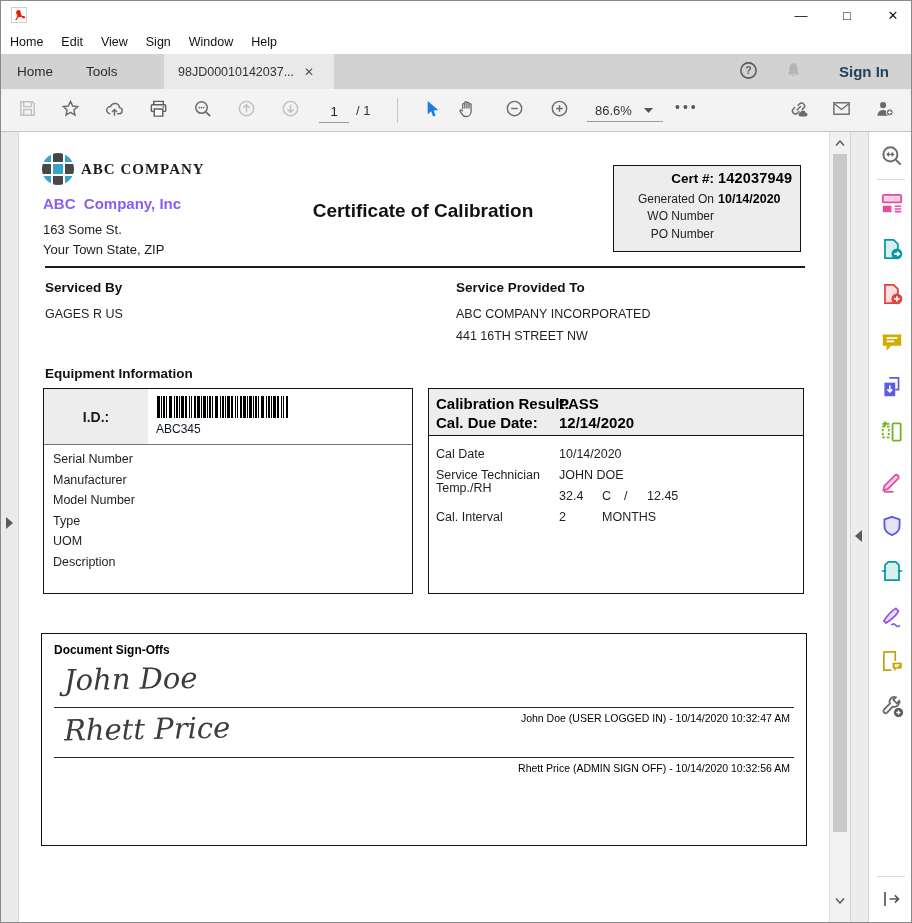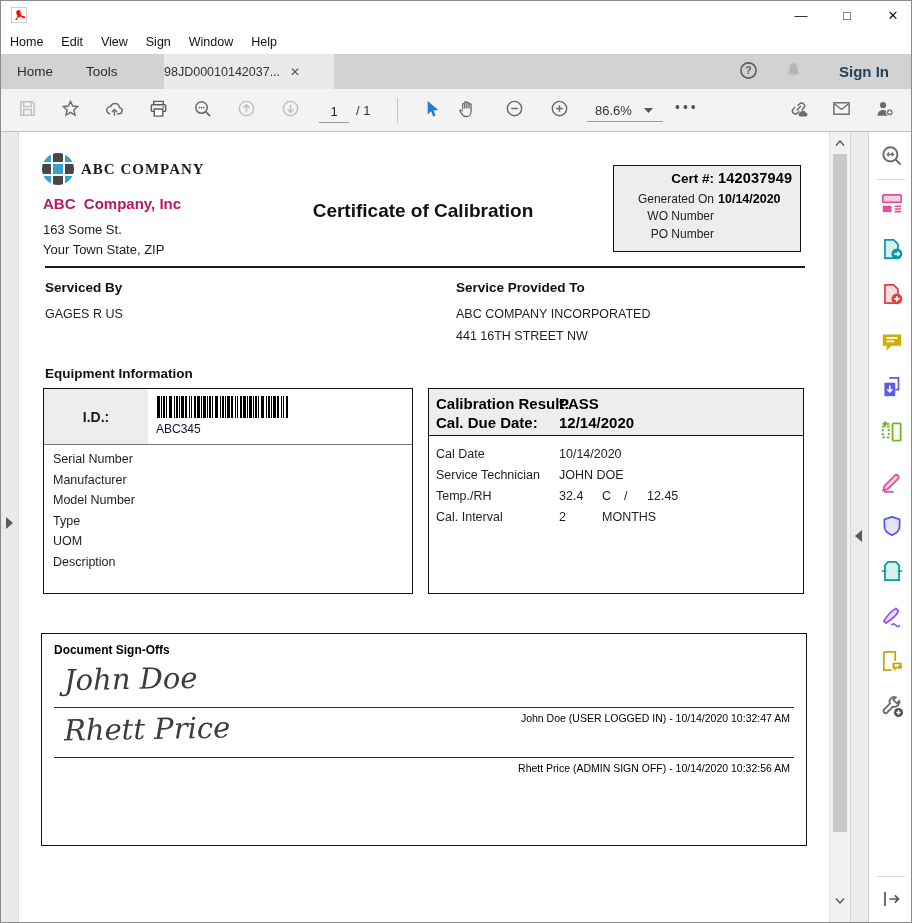--- a/index.html
+++ b/index.html
@@ -10,21 +10,21 @@
   .titlebar .appicon{margin-left:10px;width:16px;height:16px;}
   .titlebar .ttext{margin-left:8px;font-size:12px;color:#000;}
   .winbtn{position:absolute;top:0;width:40px;height:28px;display:flex;align-items:center;justify-content:center;font-size:13px;color:#111;}
   
   .menubar{left:0;top:28px;width:912px;height:25px;display:flex;align-items:center;background:#fff;font-size:12.5px;color:#111;}
   .menubar span{padding:0 9px;}
   
   .tabbar{left:0;top:53px;width:912px;height:35px;background:#d2d2d2;}
   .tabtxt{position:absolute;top:0;height:35px;display:flex;align-items:center;font-size:13.5px;color:#2b2b2b;}
   .doctab{position:absolute;left:163px;top:0;width:170px;height:35px;background:#e9e9e9;display:flex;align-items:center;font-size:12.5px;color:#333;}
-  .doctab .lbl{}
+  .doctab .lbl{margin-left:14px;}
   .doctab .x{margin-left:10px;color:#555;font-size:12px;}
   .signin{position:absolute;right:24px;top:0;height:35px;display:flex;align-items:center;font-size:15px;font-weight:600;color:#24405a;}
   
   .toolbar{left:0;top:88px;width:912px;height:43px;background:#f3f3f3;border-bottom:1px solid #c2c2c2;box-sizing:border-box;}
   .tbtn{position:absolute;top:4px;width:36px;height:35px;display:flex;align-items:center;justify-content:center;}
   .tdivider{position:absolute;top:9px;width:1px;height:25px;background:#c6c6c6;}
   .pageinput{position:absolute;left:318px;top:11px;width:26px;height:20px;border:none;border-bottom:1px solid #9a9a9a;background:transparent;text-align:center;font-size:13px;color:#222;font-family:"Liberation Sans",sans-serif;}
   .pagetotal{position:absolute;left:355px;top:14px;font-size:13px;color:#333;}
   .zoombox{position:absolute;left:586px;top:11px;width:76px;height:21px;border-bottom:1px solid #9a9a9a;display:flex;align-items:center;}
   .zoombox .zv{font-size:13px;color:#333;margin-left:8px;}
@@ -37,21 +37,21 @@
   .page{left:18px;top:131px;width:810px;height:792px;background:#fff;}
   .vscroll{left:828px;top:131px;width:21px;height:792px;background:#f1f1f1;border-left:1px solid #e0e0e0;box-sizing:border-box;}
   .vthumb{position:absolute;left:3px;top:22px;width:14px;height:678px;background:#c9c9c9;}
   .sbtn{position:absolute;left:0;width:20px;height:17px;display:flex;align-items:center;justify-content:center;}
   .strip2{left:849px;top:131px;width:18px;height:792px;background:#ececec;border-left:1px solid #d6d6d6;box-sizing:border-box;}
   .sidebar{left:867px;top:131px;width:45px;height:792px;background:#fff;border-left:1px solid #d2d2d2;box-sizing:border-box;}
   .sicon{position:absolute;left:6px;width:33px;height:33px;display:flex;align-items:center;justify-content:center;}
   .sdiv{position:absolute;left:8px;width:28px;height:1px;background:#d9d9d9;}
   
   .page *{box-sizing:border-box;}
-  .co-name{font-size:15px;font-weight:bold;white-space:pre;color:#be185d;}
+  .co-name{font-size:15px;font-weight:bold;white-space:pre;color:#8b5cf6;}
   .co-addr{font-size:13px;color:#1d1d1d;}
   .doctitle{left:0;top:68px;width:808px;text-align:center;font-size:19px;font-weight:bold;color:#111;}
   .certbox{left:594px;top:33px;width:188px;height:87px;background:#ededed;border:1px solid #141414;padding-top:4px;}
   .cb-row{display:flex;align-items:baseline;line-height:17.5px;}
   .cb-label{width:100px;text-align:right;font-size:12px;color:#222;flex:none;}
   .cb-label.big{font-size:13.5px;font-weight:bold;color:#000;}
   .cb-val{margin-left:4px;font-weight:bold;font-size:12.5px;color:#000;}
   .cb-val.big{font-size:14.5px;letter-spacing:.2px;}
   .rule{left:26px;top:134px;width:760px;height:2px;background:#1b1b1b;}
   .sechead{font-size:13.5px;font-weight:bold;color:#111;}
@@ -311,21 +311,21 @@
       <div class="calhead">
         <span class="cl" style="left:7px;top:6px;">Calibration Result:</span>
         <span class="cl" style="left:130px;top:6px;">PASS</span>
         <span class="cl" style="left:7px;top:25px;">Cal. Due Date:</span>
         <span class="cl" style="left:130px;top:25px;">12/14/2020</span>
       </div>
       <span class="crow" style="left:7px;top:58px;">Cal Date</span>
       <span class="crow" style="left:130px;top:58px;">10/14/2020</span>
       <span class="crow" style="left:7px;top:79px;">Service Technician</span>
       <span class="crow" style="left:130px;top:79px;">JOHN DOE</span>
-      <span class="crow" style="left:7px;top:100px;">Temp./RH</span>
+      <span class="crow" style="left:7px;top:92px;">Temp./RH</span>
       <span class="crow" style="left:130px;top:100px;">32.4</span>
       <span class="crow" style="left:173px;top:100px;">C</span>
       <span class="crow" style="left:195px;top:100px;">/</span>
       <span class="crow" style="left:218px;top:100px;">12.45</span>
       <span class="crow" style="left:7px;top:121px;">Cal. Interval</span>
       <span class="crow" style="left:130px;top:121px;">2</span>
       <span class="crow" style="left:173px;top:121px;">MONTHS</span>
     </div>
 
     <div class="abs signbox">

